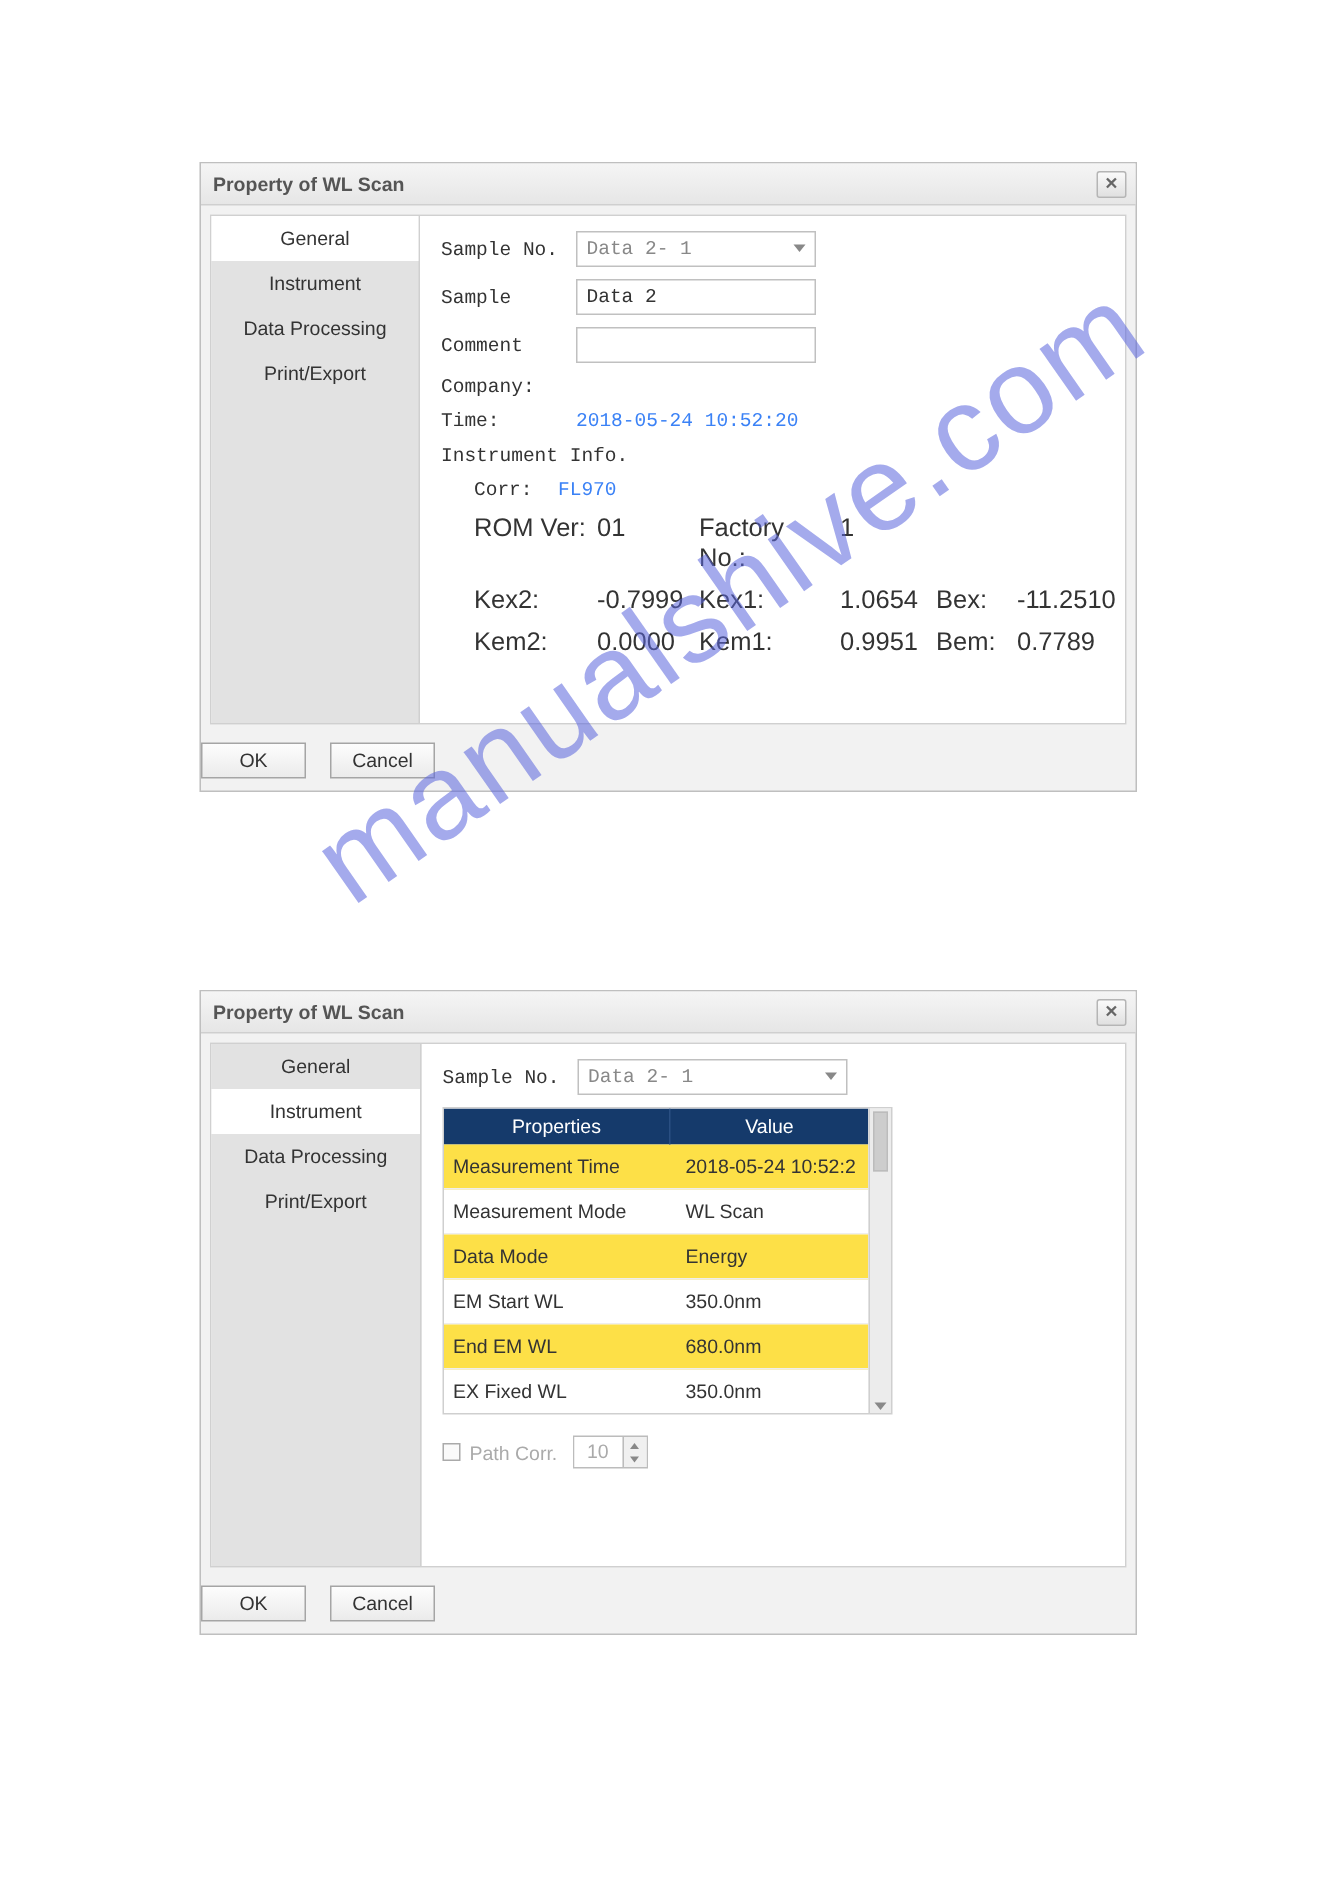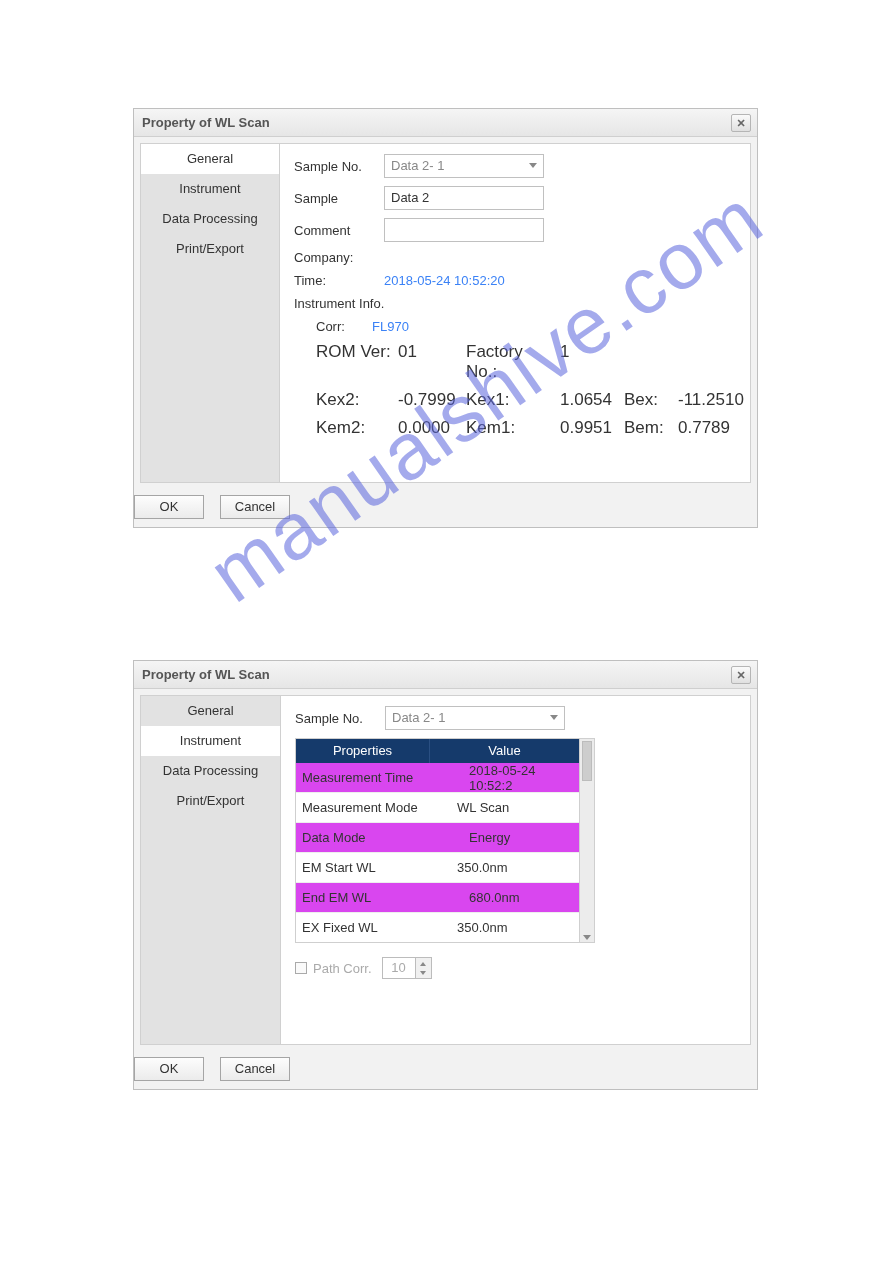--- a/index.html
+++ b/index.html
@@ -65,21 +65,21 @@
   .tab.active {
     background: #fff;
   }
   .content {
     flex: 1;
     padding: 10px 10px 10px 14px;
     position: relative;
     font-size: 13px;
     color: #333;
   }
-  .row { display: flex; align-items: center; margin-bottom: 8px; }
+  .row { display: flex; align-items: center; margin-bottom: 8px; font-family: Liberation Mono, monospace; }
   .lbl { width: 90px; color: #333; }
   .lbl2 { width: 78px; padding-left: 22px; color: #333; }
   .val { color: #3b82f6; text-align: right; }
   .dropdown, .textinput {
     border: 1px solid #c0c0c0;
     background: #fff;
     height: 24px;
     line-height: 22px;
     padding: 0 6px;
     font-size: 13px;
@@ -124,29 +124,29 @@
   }
   .tbl { flex: 1; overflow: hidden; }
   .tbl-head {
     display: flex;
     background: #153a6b;
     color: #fff;
     height: 24px;
     line-height: 24px;
     font-size: 13px;
   }
-  .th-a { width: 134px; text-align: center; border-right: 1px solid #2a4f82; }
+  .th-a { width: 151px; text-align: center; border-right: 1px solid #2a4f82; }
   .th-b { flex: 1; text-align: center; }
   .tbl-row {
     display: flex;
     height: 30px;
     align-items: center;
     border-bottom: 1px solid #eee;
   }
-  .tbl-row.alt { background: #d946ef; gap: 12px; }
+  .tbl-row.alt { background: #fde047; }
   .td-a { width: 155px; padding-left: 6px; }
   .td-b { flex: 1; padding-left: 6px; }
   .scrollbar {
     width: 15px;
     background: #ececec;
     border-left: 1px solid #cfcfcf;
     position: relative;
   }
   .scroll-thumb {
     position: absolute; top: 2px; left: 2px; right: 2px;

